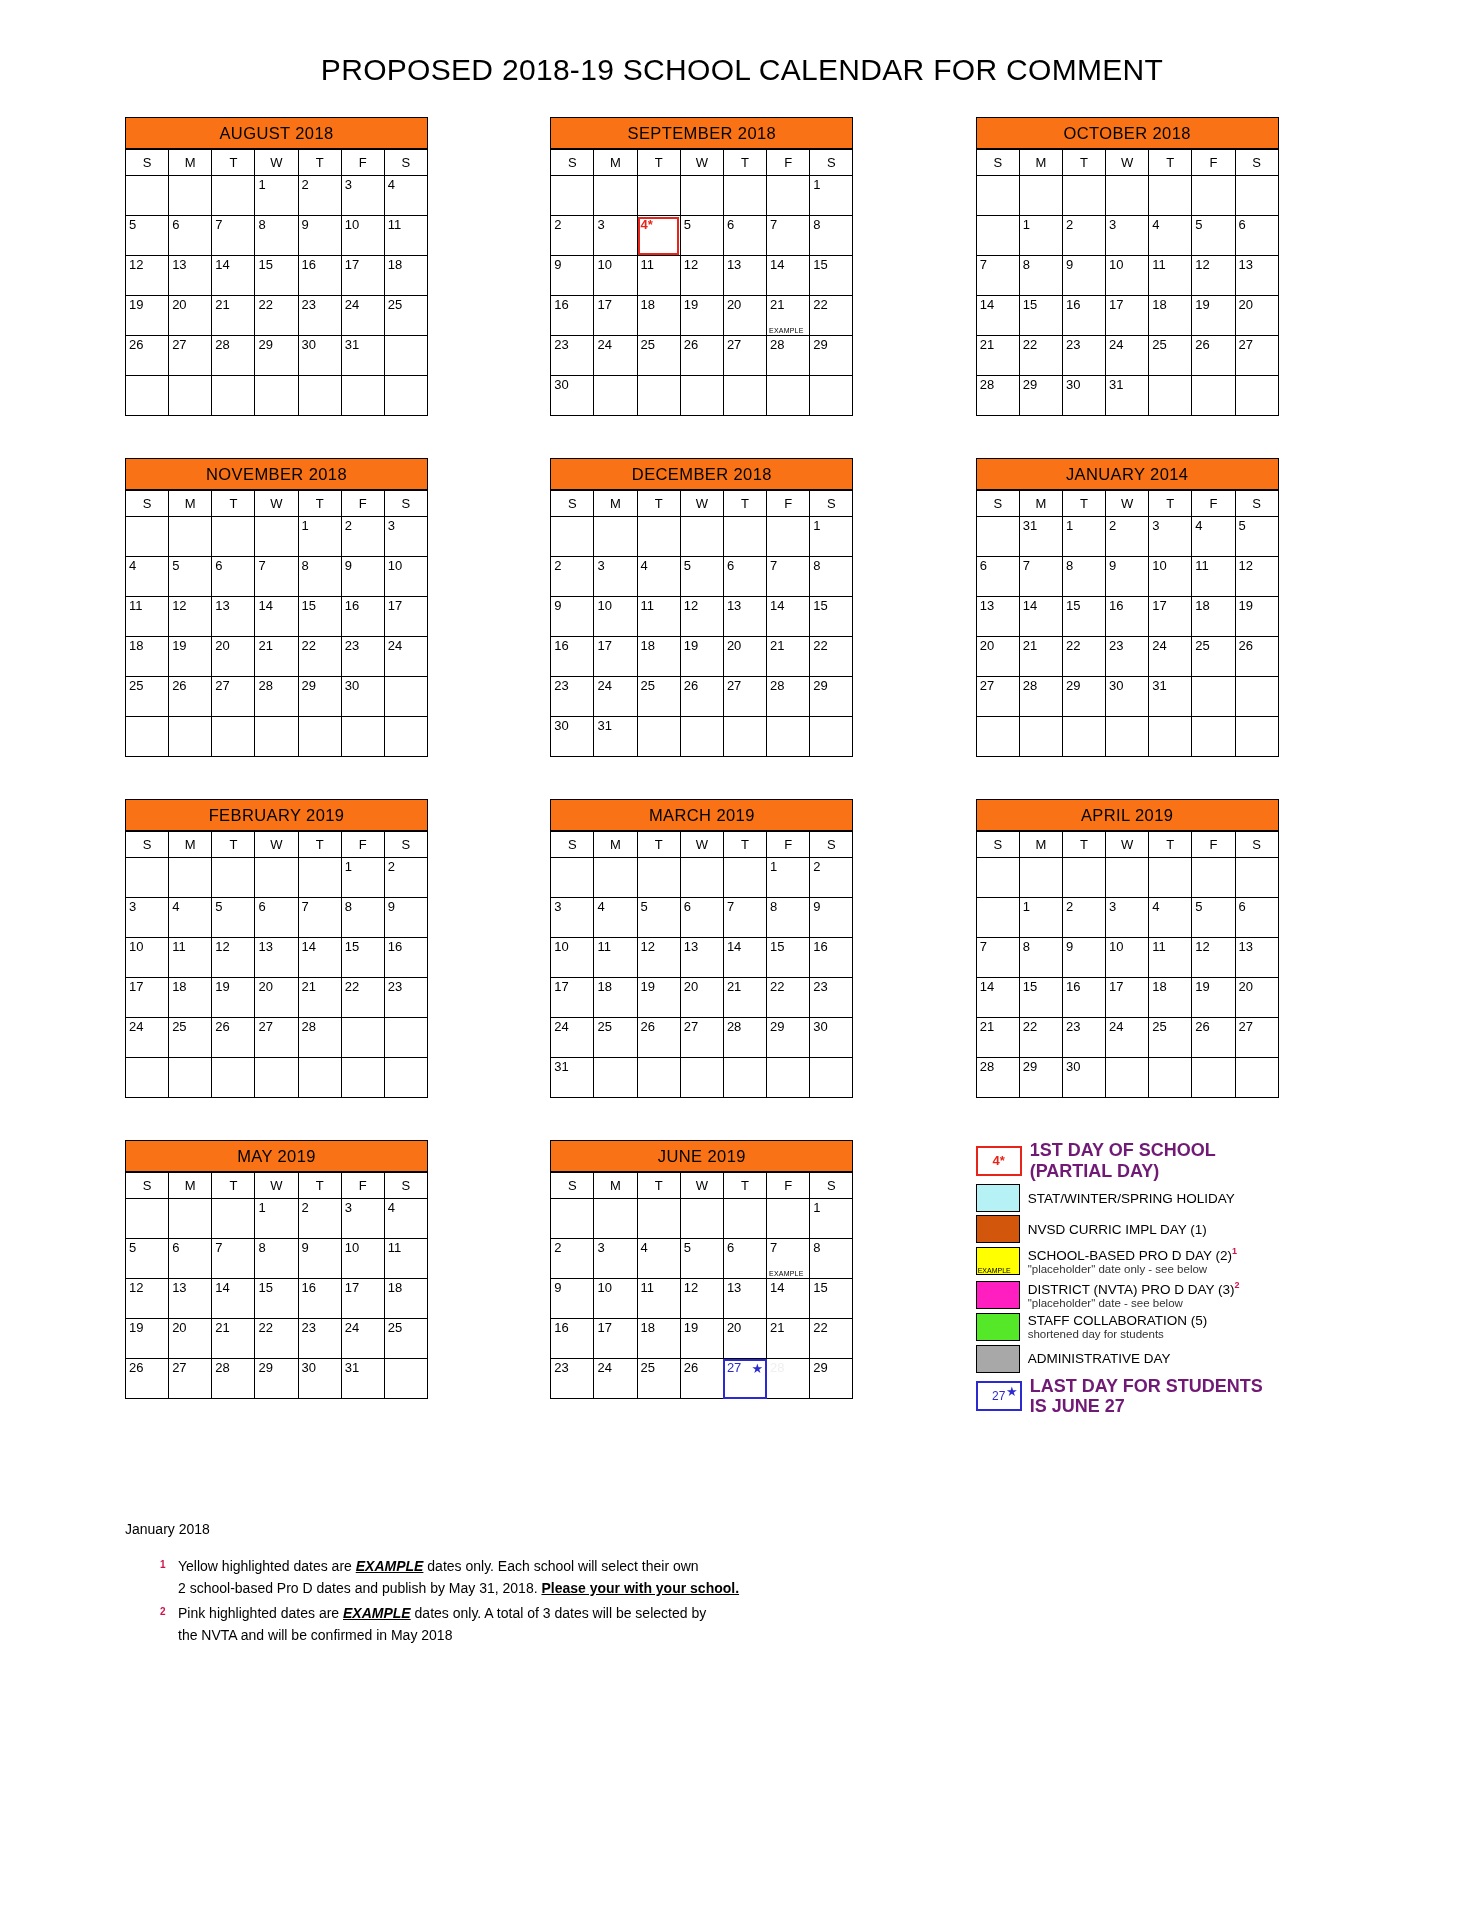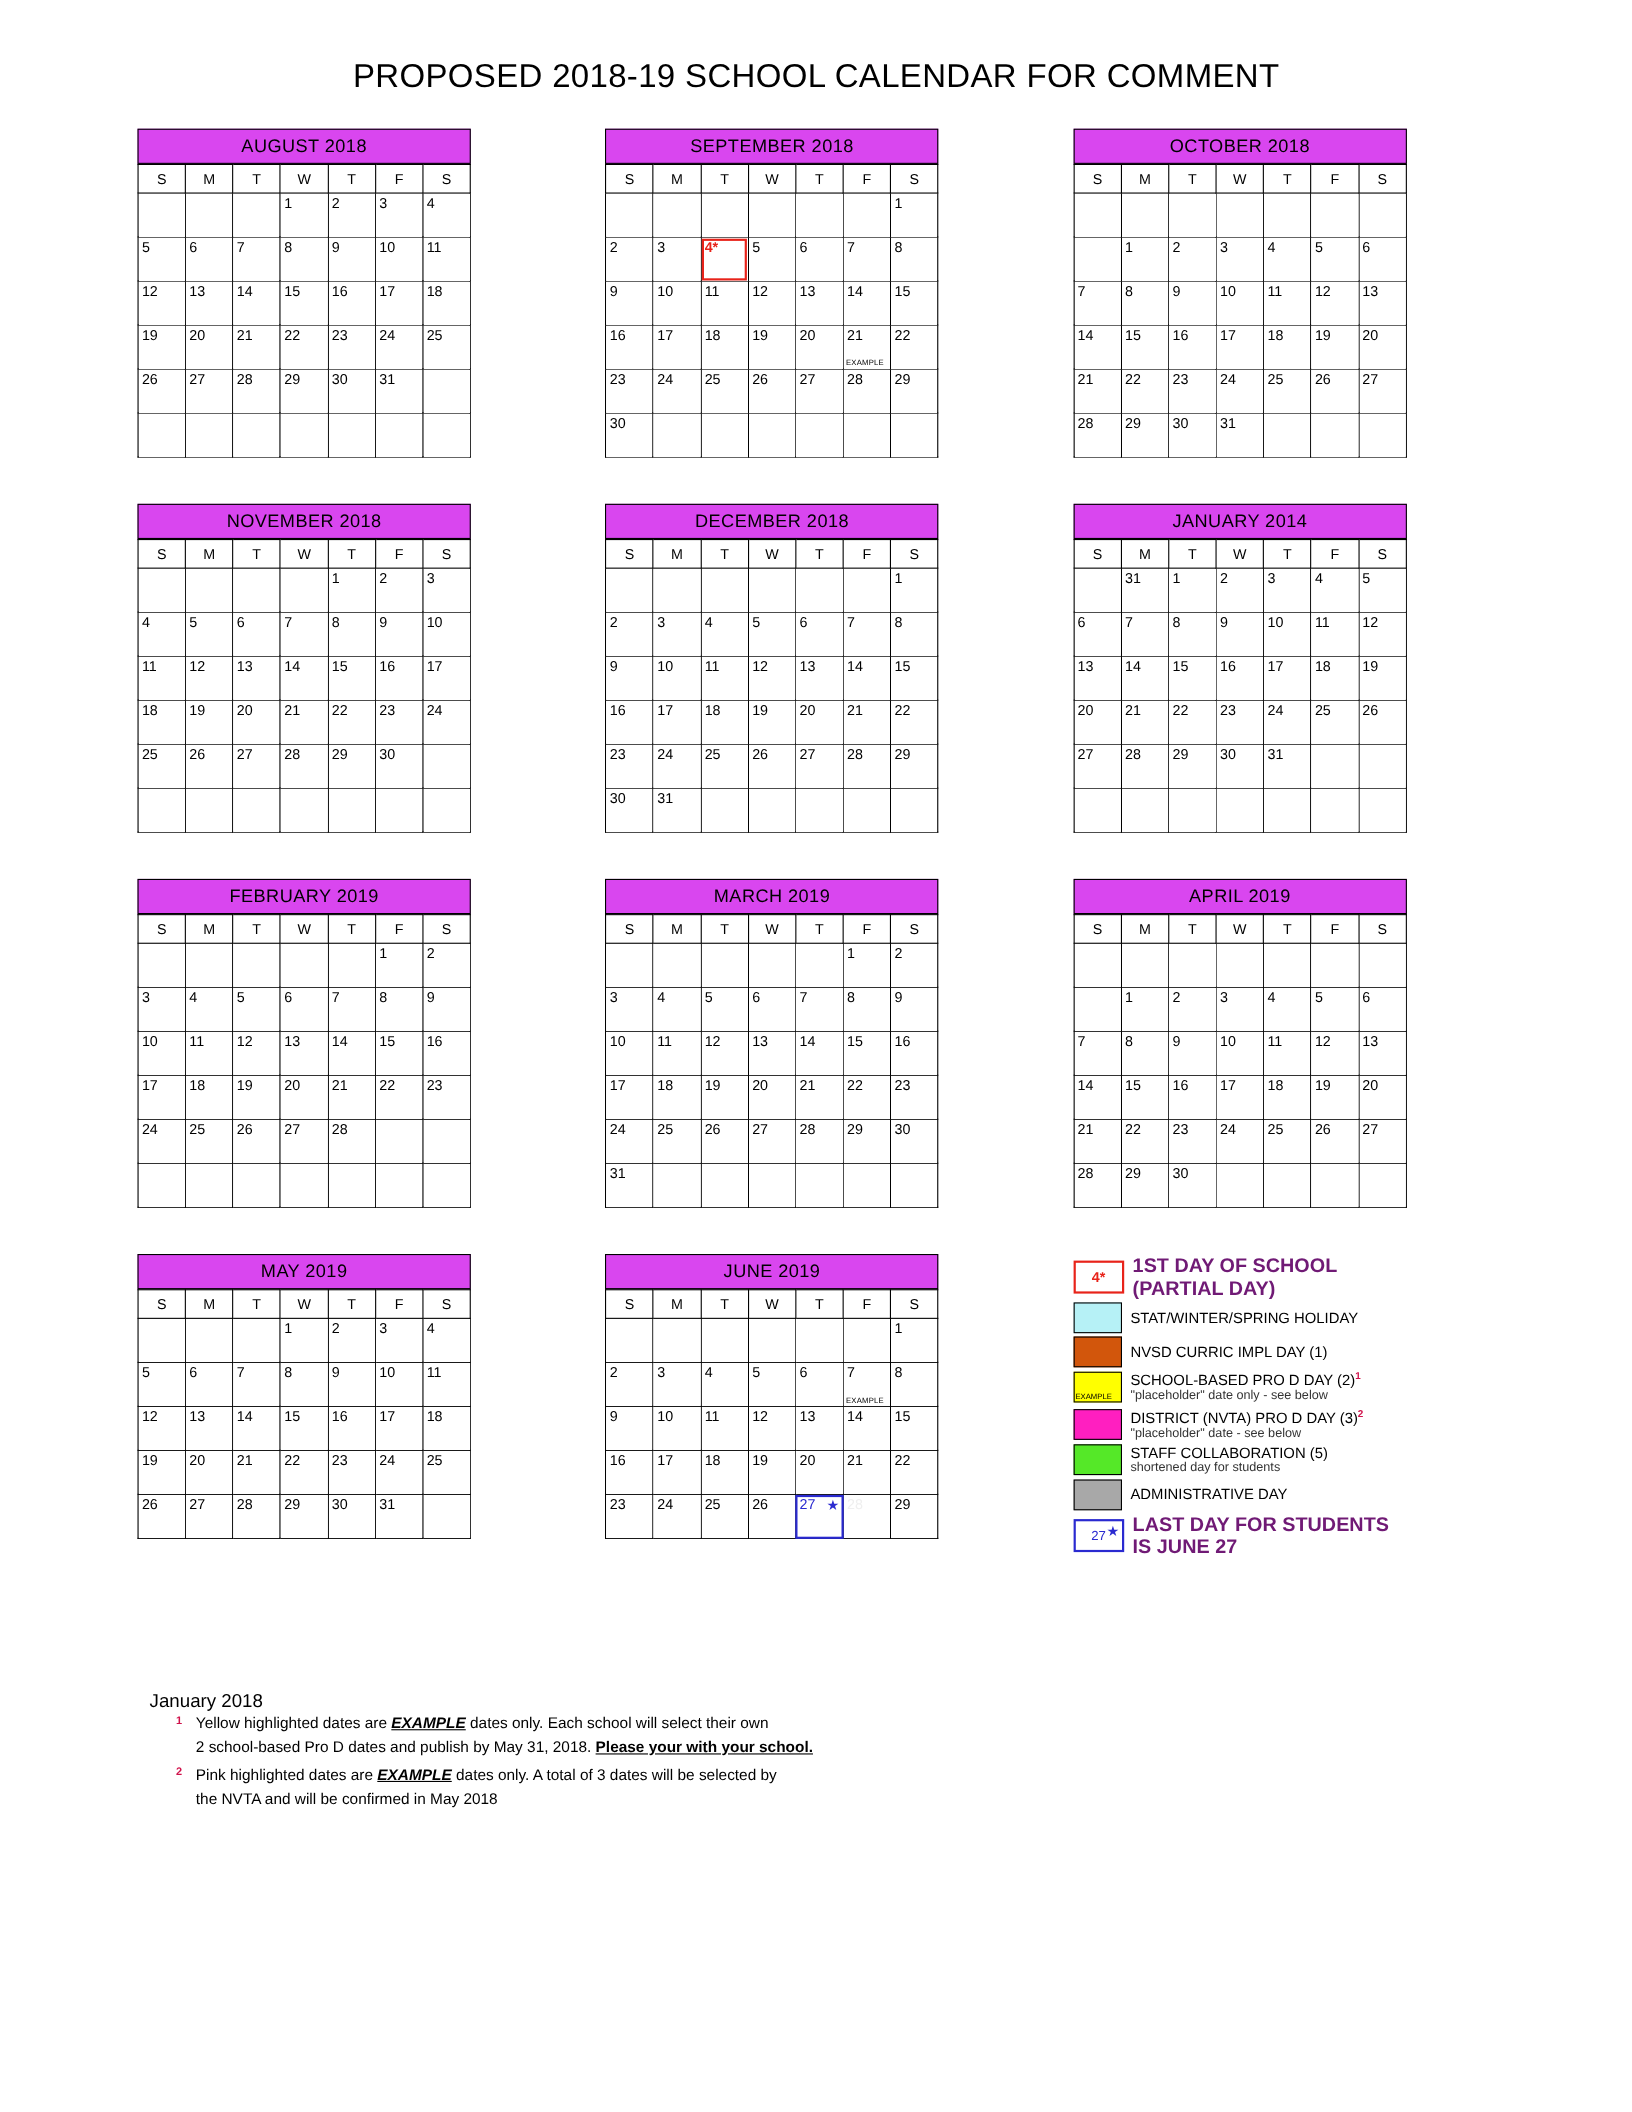--- a/index.html
+++ b/index.html
@@ -9,21 +9,21 @@
     text-align:center;font-size:30px;font-weight:400;letter-spacing:.3px;
     padding-top:53px;font-family:"Liberation Sans",sans-serif;
   }
   .grid{
     margin:30px 0 0 0;padding:0 125px;
     display:grid;grid-template-columns:repeat(3,1fr);
     column-gap:42px;row-gap:42px;
   }
   .cal{width:303px;}
   .cal-head{
-    background:#d946ef;border:1px solid #000;height:30px;line-height:30px;
+    background:#f97316;border:1px solid #000;height:30px;line-height:30px;
     text-align:center;font-size:16.5px;letter-spacing:.4px;color:#000;
   }
   table.cal-tbl{border-collapse:collapse;width:100%;table-layout:fixed;}
   table.cal-tbl th{
     border:1px solid #000;height:23px;font-size:13px;font-weight:400;text-align:center;
     background:#fff;
   }
   table.cal-tbl td{
     border:1px solid #000;height:38px;vertical-align:top;
     font-size:13px;padding:1px 0 0 3px;position:relative;background:#fff;
@@ -59,21 +59,21 @@
   .sw-pink{background:#ff1fc0;}
   .sw-green{background:#55e828;}
   .sw-gray{background:#a8a8a8;}
   .sw-blue{background:#fff;border:2px solid #2a2ad0;color:#2a2ad0;font-size:12px;
     display:flex;align-items:center;justify-content:center;}
   .ltext{font-size:13.5px;padding-left:8px;line-height:1.15;}
   .ltext.bold{font-weight:700;color:#701a75;font-size:18px;}
   .lsub{font-size:11.5px;color:#333;display:block;}
   .sup{font-size:9px;vertical-align:super;color:#d0124b;font-weight:700;}
   .swatch .exmini{position:absolute;left:1px;bottom:0px;font-size:7px;}
-  .janline{position:absolute;left:136px;top:1521px;font-size:17px;margin-top:16px;}
+  .janline{position:absolute;left:125px;top:1521px;font-size:14px;}
   .notes{
     position:absolute;left:160px;top:1556px;width:720px;font-size:14px;line-height:1.55;
   }
   .notes .n{position:relative;padding-left:18px;margin-bottom:4px;}
   .notes .mk{position:absolute;left:0;top:1px;font-size:10px;color:#d0124b;font-weight:700;}
   .ital-ul{font-style:italic;font-weight:700;text-decoration:underline;}
   .ul-b{font-weight:700;text-decoration:underline;}
 </style>
 </head>
 <body>

